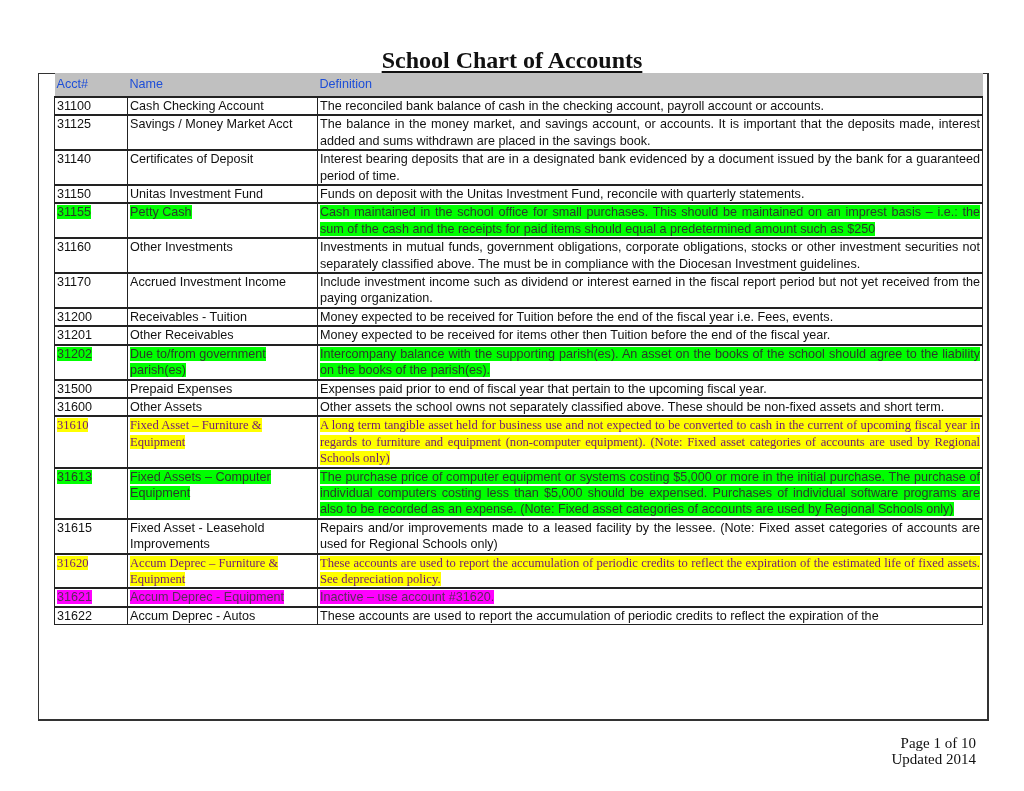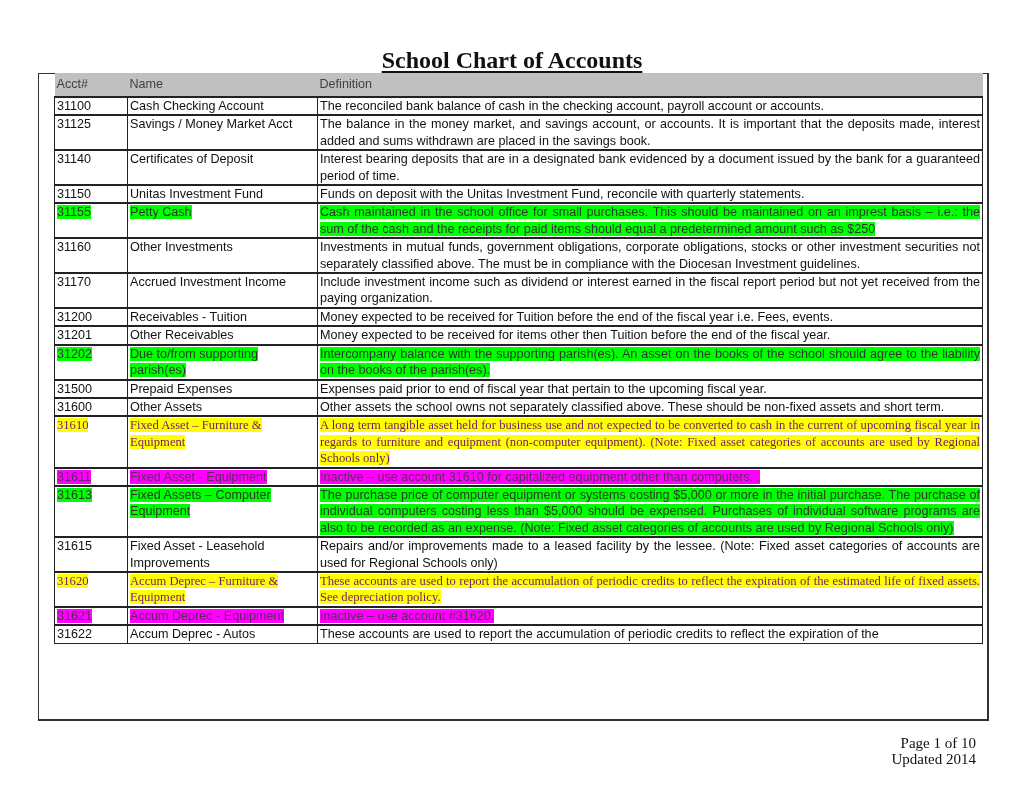--- a/index.html
+++ b/index.html
@@ -1,21 +1,21 @@
 <!DOCTYPE html>
 <html><head>
 <meta charset="utf-8">
 <style>
   html, body { margin:0; padding:0; background:#ffffff; }
   body { width:1024px; height:791px; position:relative; overflow:hidden; font-family:"Liberation Sans", sans-serif; color:#111; }
   .title { position:absolute; left:0; width:1024px; top:47px; text-align:center; font-family:"Liberation Serif", serif; font-weight:bold; font-size:24px; }
   .title span { text-decoration:underline; text-decoration-thickness:2px; text-underline-offset:3px; }
   .frame { position:absolute; left:38px; top:73px; width:951px; height:648px; border:1px solid #333; border-right:2px solid #333; border-bottom:2px solid #333; box-sizing:border-box; }
   table { position:absolute; left:54px; top:73px; width:928px; border-collapse:collapse; table-layout:fixed; font-size:12.6px; line-height:16.4px; }
-  th { background:#c0c0c0; font-weight:normal; text-align:left; padding:1px 2px 2px 2px; height:20px; color:#404040; border-bottom:2px solid #222; }
+  th { background:#c0c0c0; font-weight:normal; text-align:left; padding:1px 2px 2px 2px; height:20px; color:#1d4ed8; border-bottom:2px solid #222; }
   td { vertical-align:top; padding:0 2px; border:1px solid #222; border-top:2px solid #222; }
   td.def { text-align:justify; }
   col.c1 { width:73px; } col.c2 { width:190px; } col.c3 { width:665px; }
   .hl { padding:0;text-align:right; }
   .green { background:#00ff00; color:#2a3a2a; }
   .yellow { background:#ffff00; color:#701a75;font-family:Liberation Serif, serif; }
   .magenta { background:#ff00ff; color:#5a2a5a; }
   .footer { position:absolute; right:48px; top:735px; text-align:right; font-family:"Liberation Serif", serif; font-size:15px; line-height:16px; }
 </style>
 </head>
@@ -79,42 +79,37 @@
         <td><span>Receivables - Tuition</span></td>
         <td class="def"><span>Money expected to be received for Tuition before the end of the fiscal year i.e. Fees, events.</span></td>
       </tr>
       <tr>
         <td><span>31201</span></td>
         <td><span>Other Receivables</span></td>
         <td class="def"><span>Money expected to be received for items other then Tuition before the end of the fiscal year.</span></td>
       </tr>
       <tr>
         <td><span class="hl green">31202</span></td>
-        <td><span class="hl green">Due to/from supporting parish(es)</span></td>
+        <td><span class="hl green">Due to/from government parish(es)</span></td>
         <td class="def"><span class="hl green">Intercompany balance with the supporting parish(es).   An asset on the books of the school should agree to the liability on the books of the parish(es).</span></td>
       </tr>
       <tr>
         <td><span>31500</span></td>
         <td><span>Prepaid Expenses</span></td>
         <td class="def"><span>Expenses paid prior to end of fiscal year that pertain to the upcoming fiscal year.</span></td>
       </tr>
       <tr>
         <td><span>31600</span></td>
         <td><span>Other Assets</span></td>
         <td class="def"><span>Other assets the school owns not separately classified above. These should be non-fixed assets and short term.</span></td>
       </tr>
       <tr>
         <td><span class="hl yellow">31610</span></td>
         <td><span class="hl yellow">Fixed Asset – Furniture &amp; Equipment</span></td>
         <td class="def"><span class="hl yellow">A long term tangible asset held for business use and not expected to be converted to cash in the current of upcoming fiscal year in regards to furniture and equipment (non-computer equipment). (Note:  Fixed asset categories of accounts are used by Regional Schools only)</span></td>
-      </tr>
-      <tr>
-        <td><span class="hl magenta">31611</span></td>
-        <td><span class="hl magenta">Fixed Asset - Equipment</span></td>
-        <td class="def"><span class="hl magenta">Inactive – use account 31610 for capitalized equipment other than computers.  .</span></td>
       </tr>
       <tr>
         <td><span class="hl green">31613</span></td>
         <td><span class="hl green">Fixed Assets – Computer Equipment</span></td>
         <td class="def"><span class="hl green">The purchase price of computer equipment or systems costing $5,000 or more in the initial purchase.  The purchase of individual computers costing less than $5,000 should be expensed.   Purchases of individual software programs are also to be recorded as an expense.  (Note:   Fixed asset categories of accounts are used by Regional Schools only)</span></td>
       </tr>
       <tr>
         <td><span>31615</span></td>
         <td><span>Fixed Asset - Leasehold Improvements</span></td>
         <td class="def"><span>Repairs and/or improvements made to a leased facility by the lessee.   (Note:   Fixed asset categories of accounts are used for Regional Schools only)</span></td>

